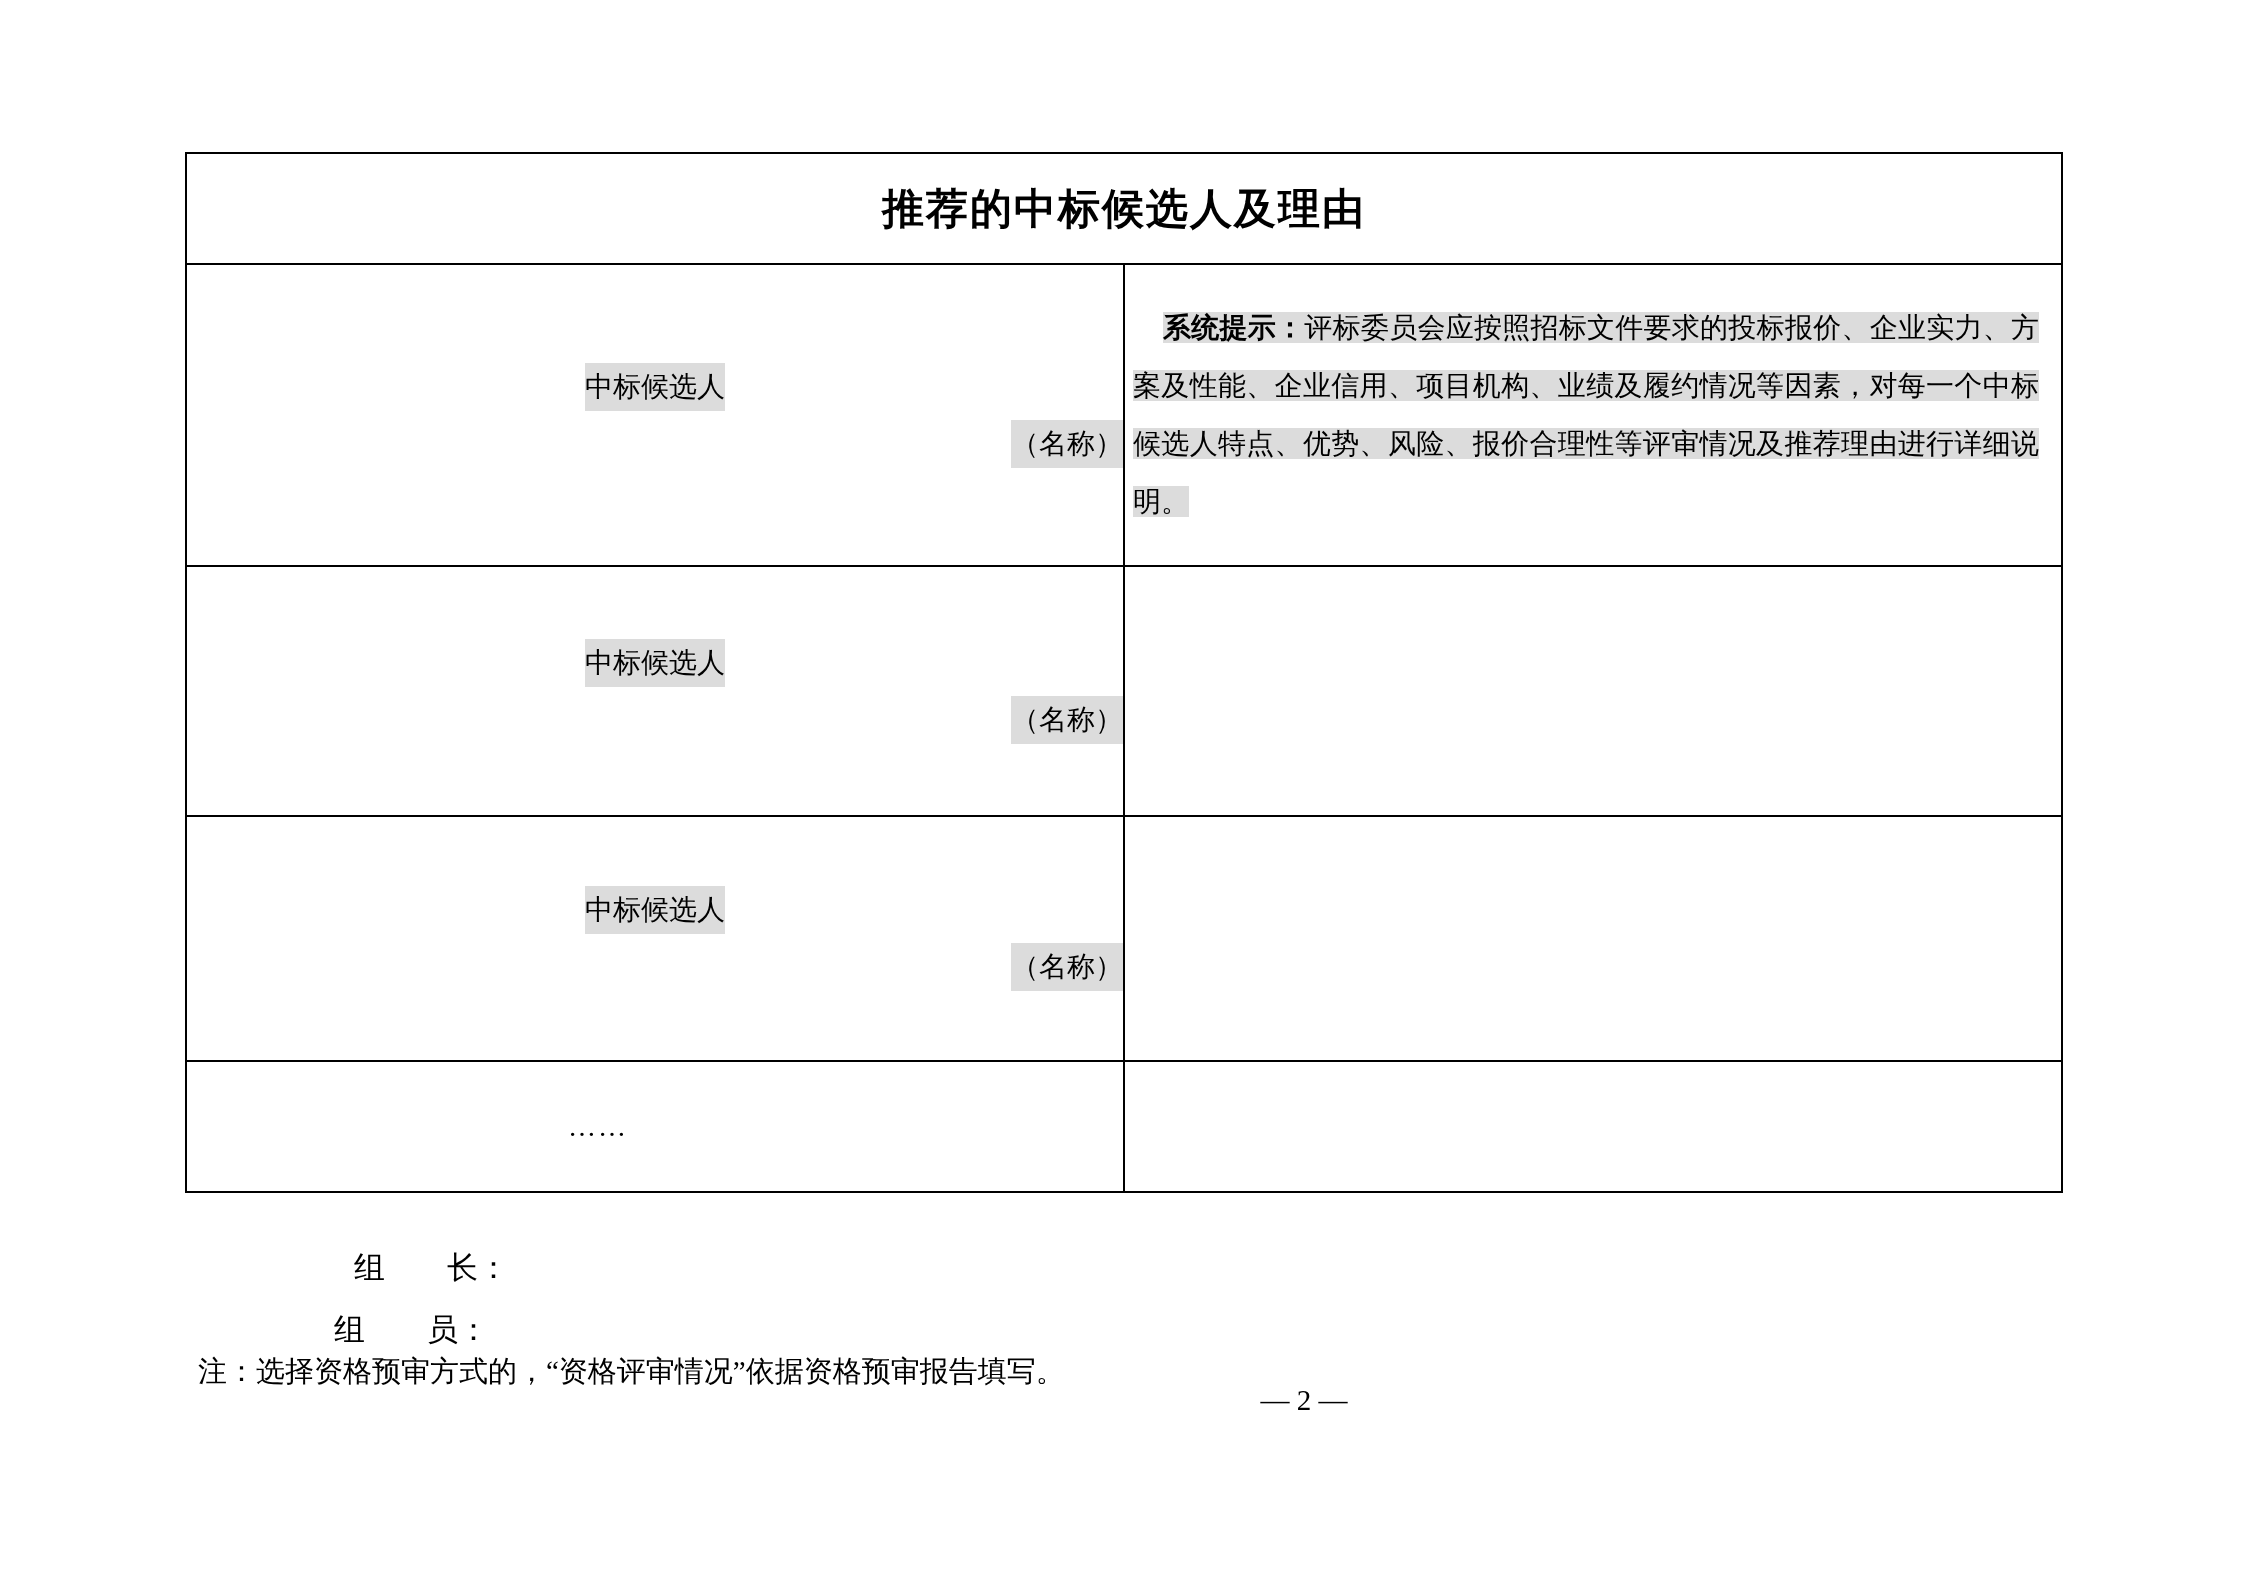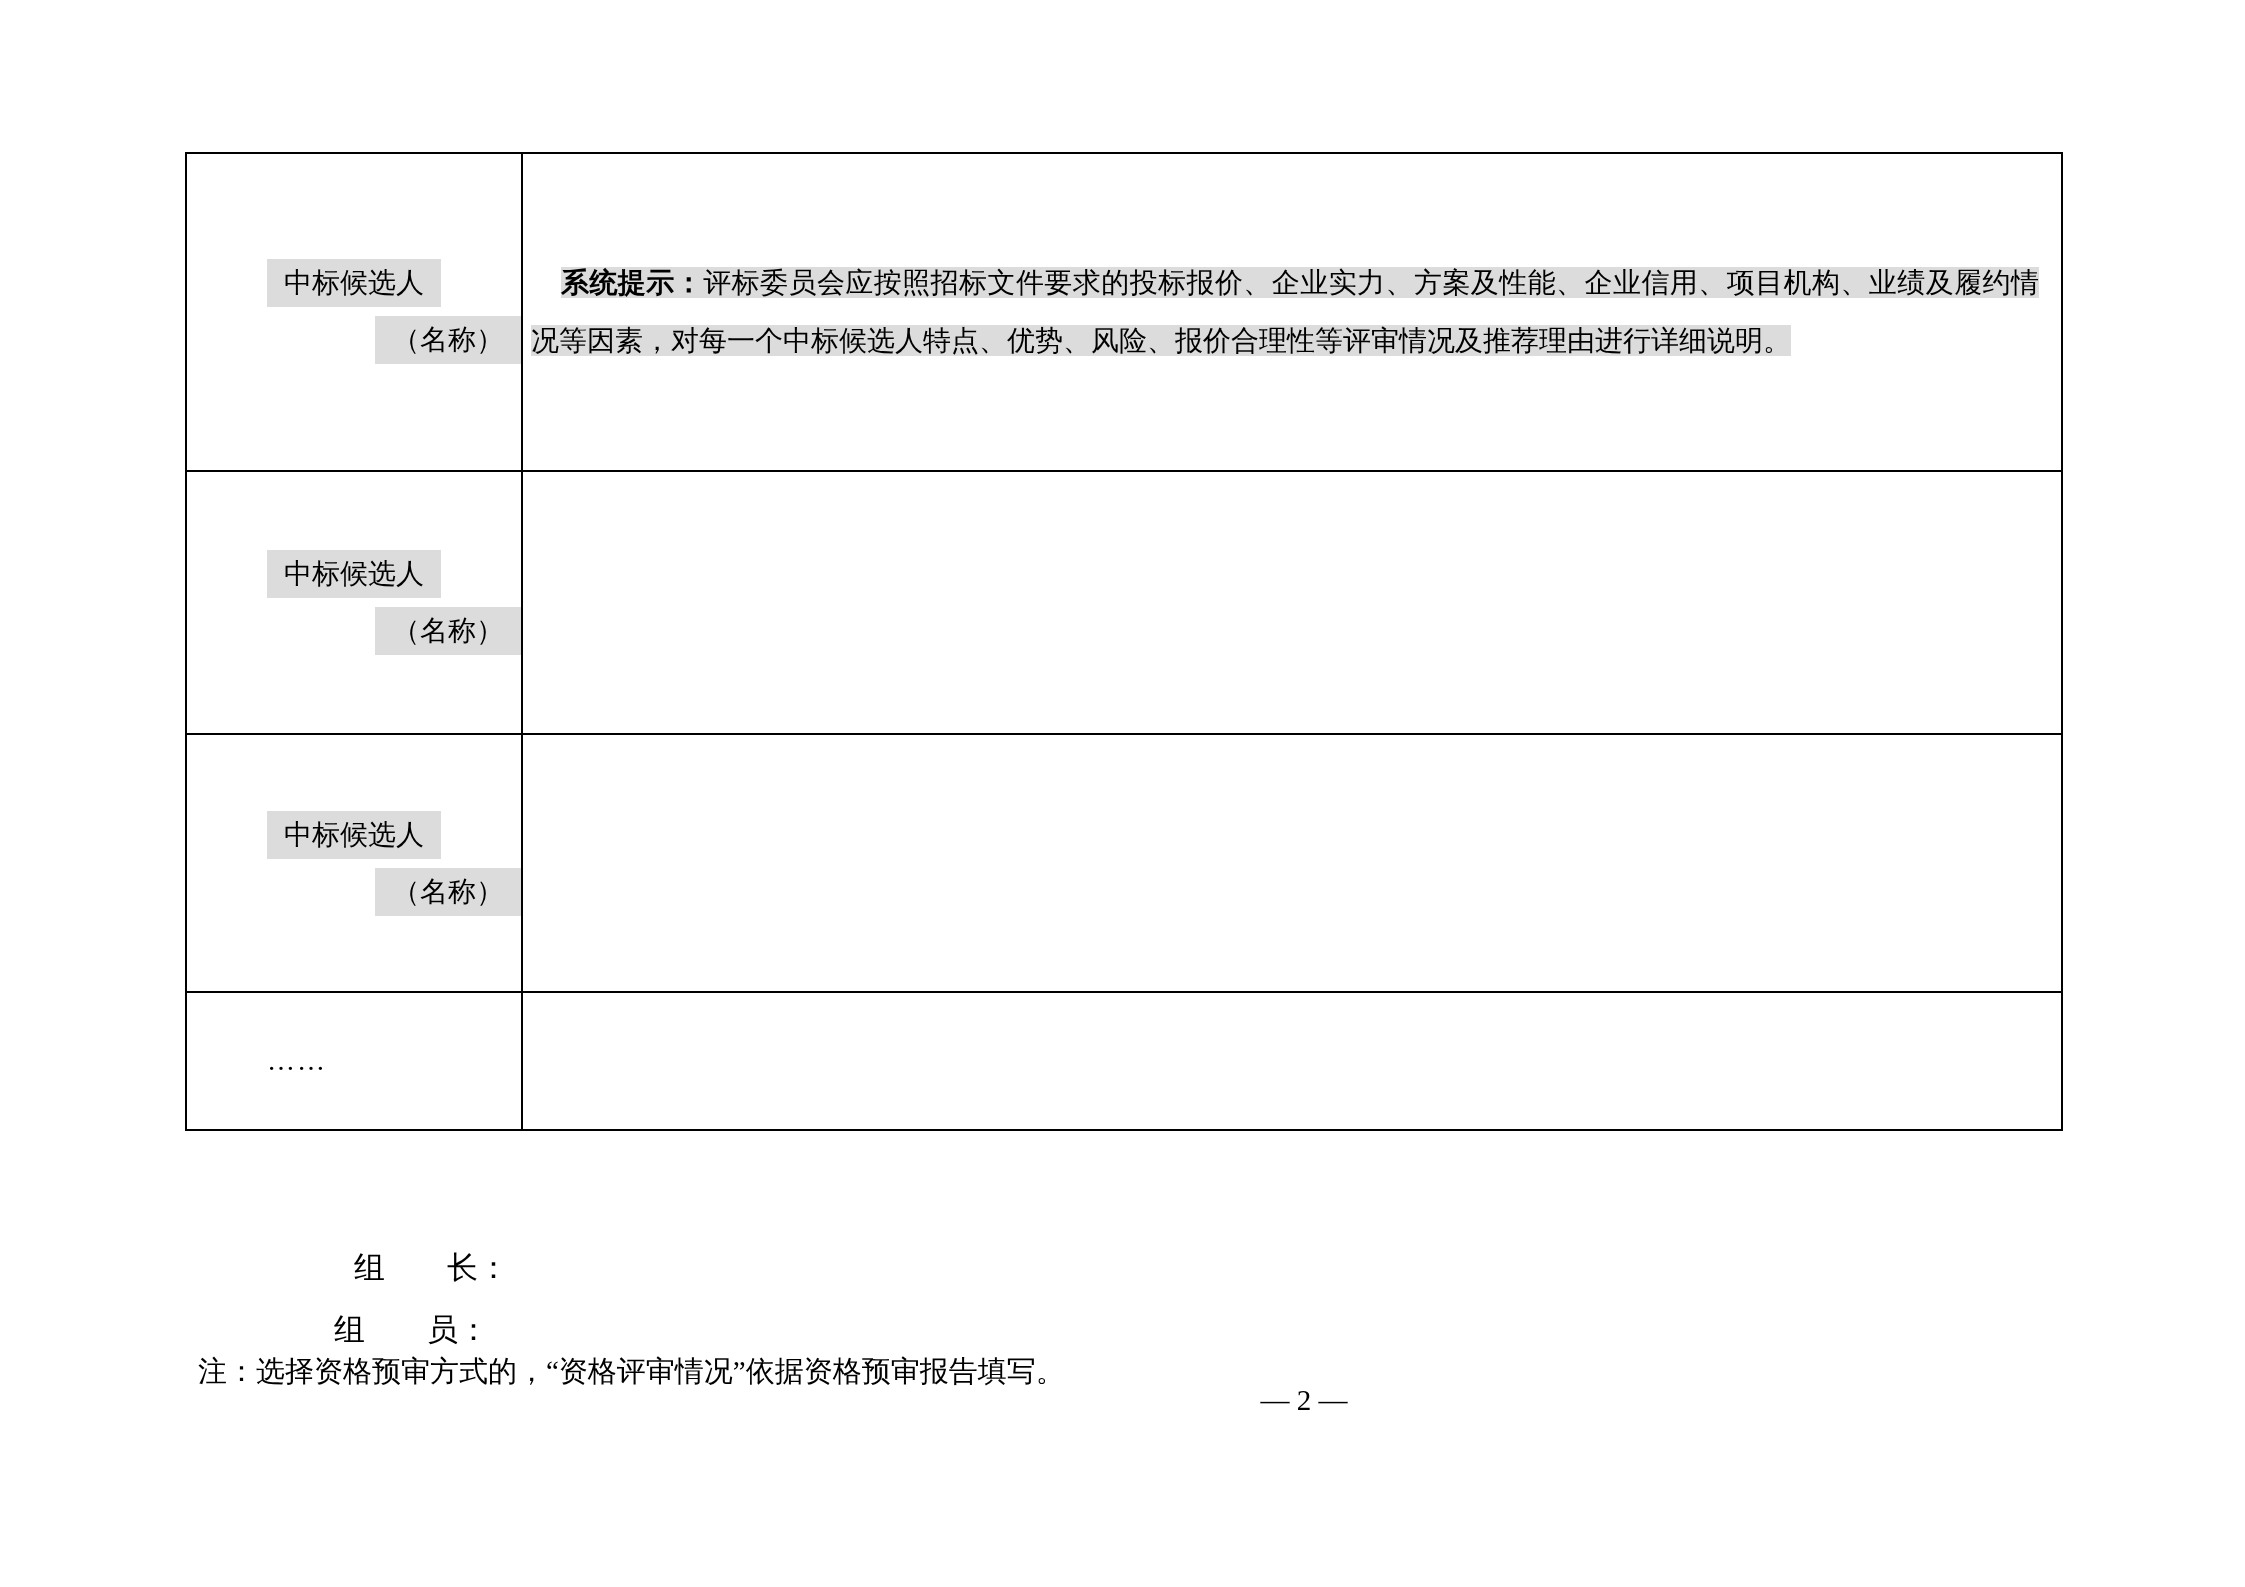--- a/index.html
+++ b/index.html
@@ -42,21 +42,21 @@
   tr.row-1 td { height: 302px; }
   tr.row-2 td { height: 250px; }
   tr.row-3 td { height: 245px; }
   tr.row-4 td { height: 131px; }
 
   td.name-cell { text-align: center; }
   .name-line {
     display: inline-block;
     font-size: 28px;
     background: #dcdcdc;
-    padding: 5px 17px;
+    padding: 5px 0;
   }
   .name-line-wrap { display: block; }
   .name-line-wrap + .name-line-wrap { margin-top: 9px; text-align: right; }
 
   td.hint-cell {
     padding: 0 22px 0 8px;
     font-size: 28px;
     line-height: 58px;
     text-align: justify;
     text-indent: 30px;
@@ -107,20 +107,25 @@
     font-family: "Liberation Serif", "DejaVu Serif", serif;
   }
 </style>
 </head>
 <body>
 
 <div class="page">
 
   <table class="candidates-table">
     <tbody>
+        <tr class="title-row">
+      <td colspan="2">
+        <span class="table-title">推荐的中标候选人及理由</span>
+      </td>
+    </tr>
 
     <tr class="row-1">
       <td class="name-cell col-label">
         <span class="name-line-wrap"><span class="name-line">中标候选人</span></span>
         <span class="name-line-wrap"><span class="name-line">（名称）</span></span>
       </td>
       <td class="hint-cell">
         <span class="hint-highlight">
           <span class="hint-lead">系统提示：</span><span>评标委员会应按照招标文件要求的投标报价、企业实力、方案及性能、企业信用、项目机构、业绩及履约情况等因素，对每一个中标候选人特点、优势、风险、报价合理性等评审情况及推荐理由进行详细说明。</span>
         </span>

